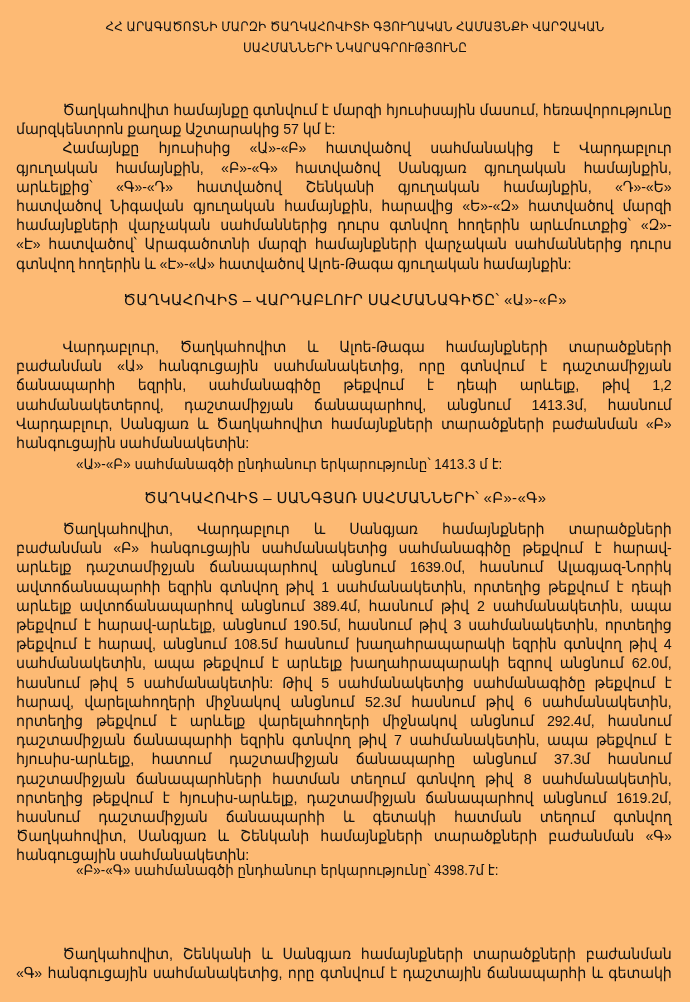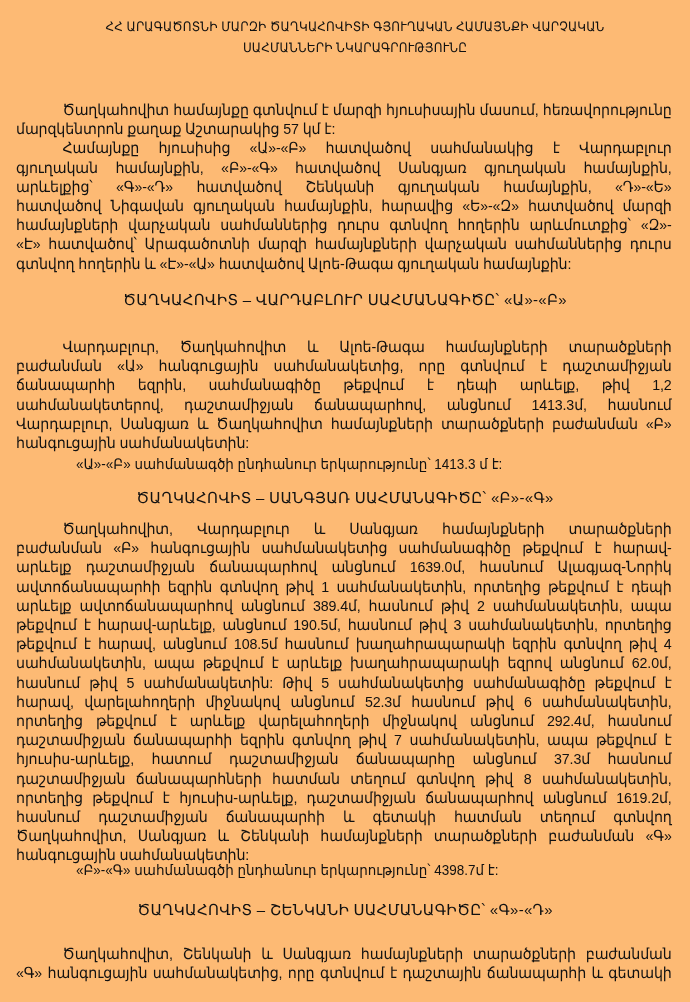--- a/index.html
+++ b/index.html
@@ -105,21 +105,21 @@
   <div class="para" style="top:337px;">
     <span class="line indent">Վարդաբլուր, Ծաղկահովիտ և Ալոե-Թագա համայնքների տարածքների</span>
     <span class="line">բաժանման «Ա» հանգուցային սահմանակետից, որը գտնվում է դաշտամիջյան</span>
     <span class="line">ճանապարհի եզրին, սահմանագիծը թեքվում է դեպի  արևելք, թիվ 1,2</span>
     <span class="line">սահմանակետերով, դաշտամիջյան ճանապարհով, անցնում 1413.3մ, հասնում</span>
     <span class="line">Վարդաբլուր, Սանգյառ և Ծաղկահովիտ համայնքների տարածքների բաժանման «Բ»</span>
     <span class="line last">հանգուցային սահմանակետին:</span>
   </div>
   <div class="summary-line" style="top:455px;">«Ա»-«Բ» սահմանագծի ընդհանուր  երկարությունը՝ 1413.3 մ է:</div>
 
-  <div class="section-title" style="top:488px;">ԾԱՂԿԱՀՈՎԻՏ – ՍԱՆԳՅԱՌ ՍԱՀՄԱՆԱԳԻԾԸ՝  «Բ»-«Գ»</div>
+  <div class="section-title" style="top:488px;">ԾԱՂԿԱՀՈՎԻՏ – ՍԱՆԳՅԱՌ ՍԱՀՄԱՆՆԵՐԻ՝  «Բ»-«Գ»</div>
   <div class="para" style="top:519px;">
     <span class="line indent">Ծաղկահովիտ, Վարդաբլուր և Սանգյառ համայնքների տարածքների</span>
     <span class="line">բաժանման «Բ» հանգուցային սահմանակետից սահմանագիծը թեքվում է հարավ-</span>
     <span class="line">արևելք դաշտամիջյան ճանապարհով անցնում 1639.0մ, հասնում Ալագյազ-Նորիկ</span>
     <span class="line">ավտոճանապարհի եզրին գտնվող թիվ 1 սահմանակետին, որտեղից թեքվում է դեպի</span>
     <span class="line">արևելք ավտոճանապարհով անցնում 389.4մ, հասնում թիվ 2 սահմանակետին, ապա</span>
     <span class="line">թեքվում է հարավ-արևելք, անցնում 190.5մ, հասնում թիվ 3 սահմանակետին, որտեղից</span>
     <span class="line">թեքվում է հարավ, անցնում 108.5մ հասնում խաղահրապարակի եզրին գտնվող թիվ 4</span>
     <span class="line">սահմանակետին, ապա թեքվում է արևելք խաղահրապարակի եզրով անցնում 62.0մ,</span>
     <span class="line">հասնում թիվ 5 սահմանակետին: Թիվ 5 սահմանակետից սահմանագիծը թեքվում է</span>
@@ -128,19 +128,18 @@
     <span class="line">դաշտամիջյան ճանապարհի եզրին գտնվող թիվ 7 սահմանակետին, ապա թեքվում է</span>
     <span class="line">հյուսիս-արևելք, հատում դաշտամիջյան ճանապարհը  անցնում 37.3մ հասնում</span>
     <span class="line">դաշտամիջյան ճանապարհների հատման տեղում գտնվող թիվ 8 սահմանակետին,</span>
     <span class="line">որտեղից թեքվում է հյուսիս-արևելք, դաշտամիջյան ճանապարհով անցնում 1619.2մ,</span>
     <span class="line">հասնում դաշտամիջյան ճանապարհի և գետակի հատման տեղում գտնվող</span>
     <span class="line">Ծաղկահովիտ, Սանգյառ և Շենկանի համայնքների տարածքների բաժանման «Գ»</span>
     <span class="line last">հանգուցային սահմանակետին:</span>
   </div>
   <div class="summary-line" style="top:861px;">«Բ»-«Գ» սահմանագծի ընդհանուր  երկարությունը՝ 4398.7մ է:</div>
 
-  <div class="section-title" style="top:900px;">ԾԱՂԿԱՀՈՎԻՏ – ՇԵՆԿԱՆԻ ՍԱՀՄԱՆԱԳԻԾԸ՝  «Գ»-«Դ»</div>
   <div class="para" style="top:944px;">
     <span class="line indent">Ծաղկահովիտ, Շենկանի և Սանգյառ համայնքների տարածքների բաժանման</span>
     <span class="line">«Գ» հանգուցային սահմանակետից, որը գտնվում է դաշտային ճանապարհի և գետակի</span>
   </div>
 
 </div>
 
 </body></html>

